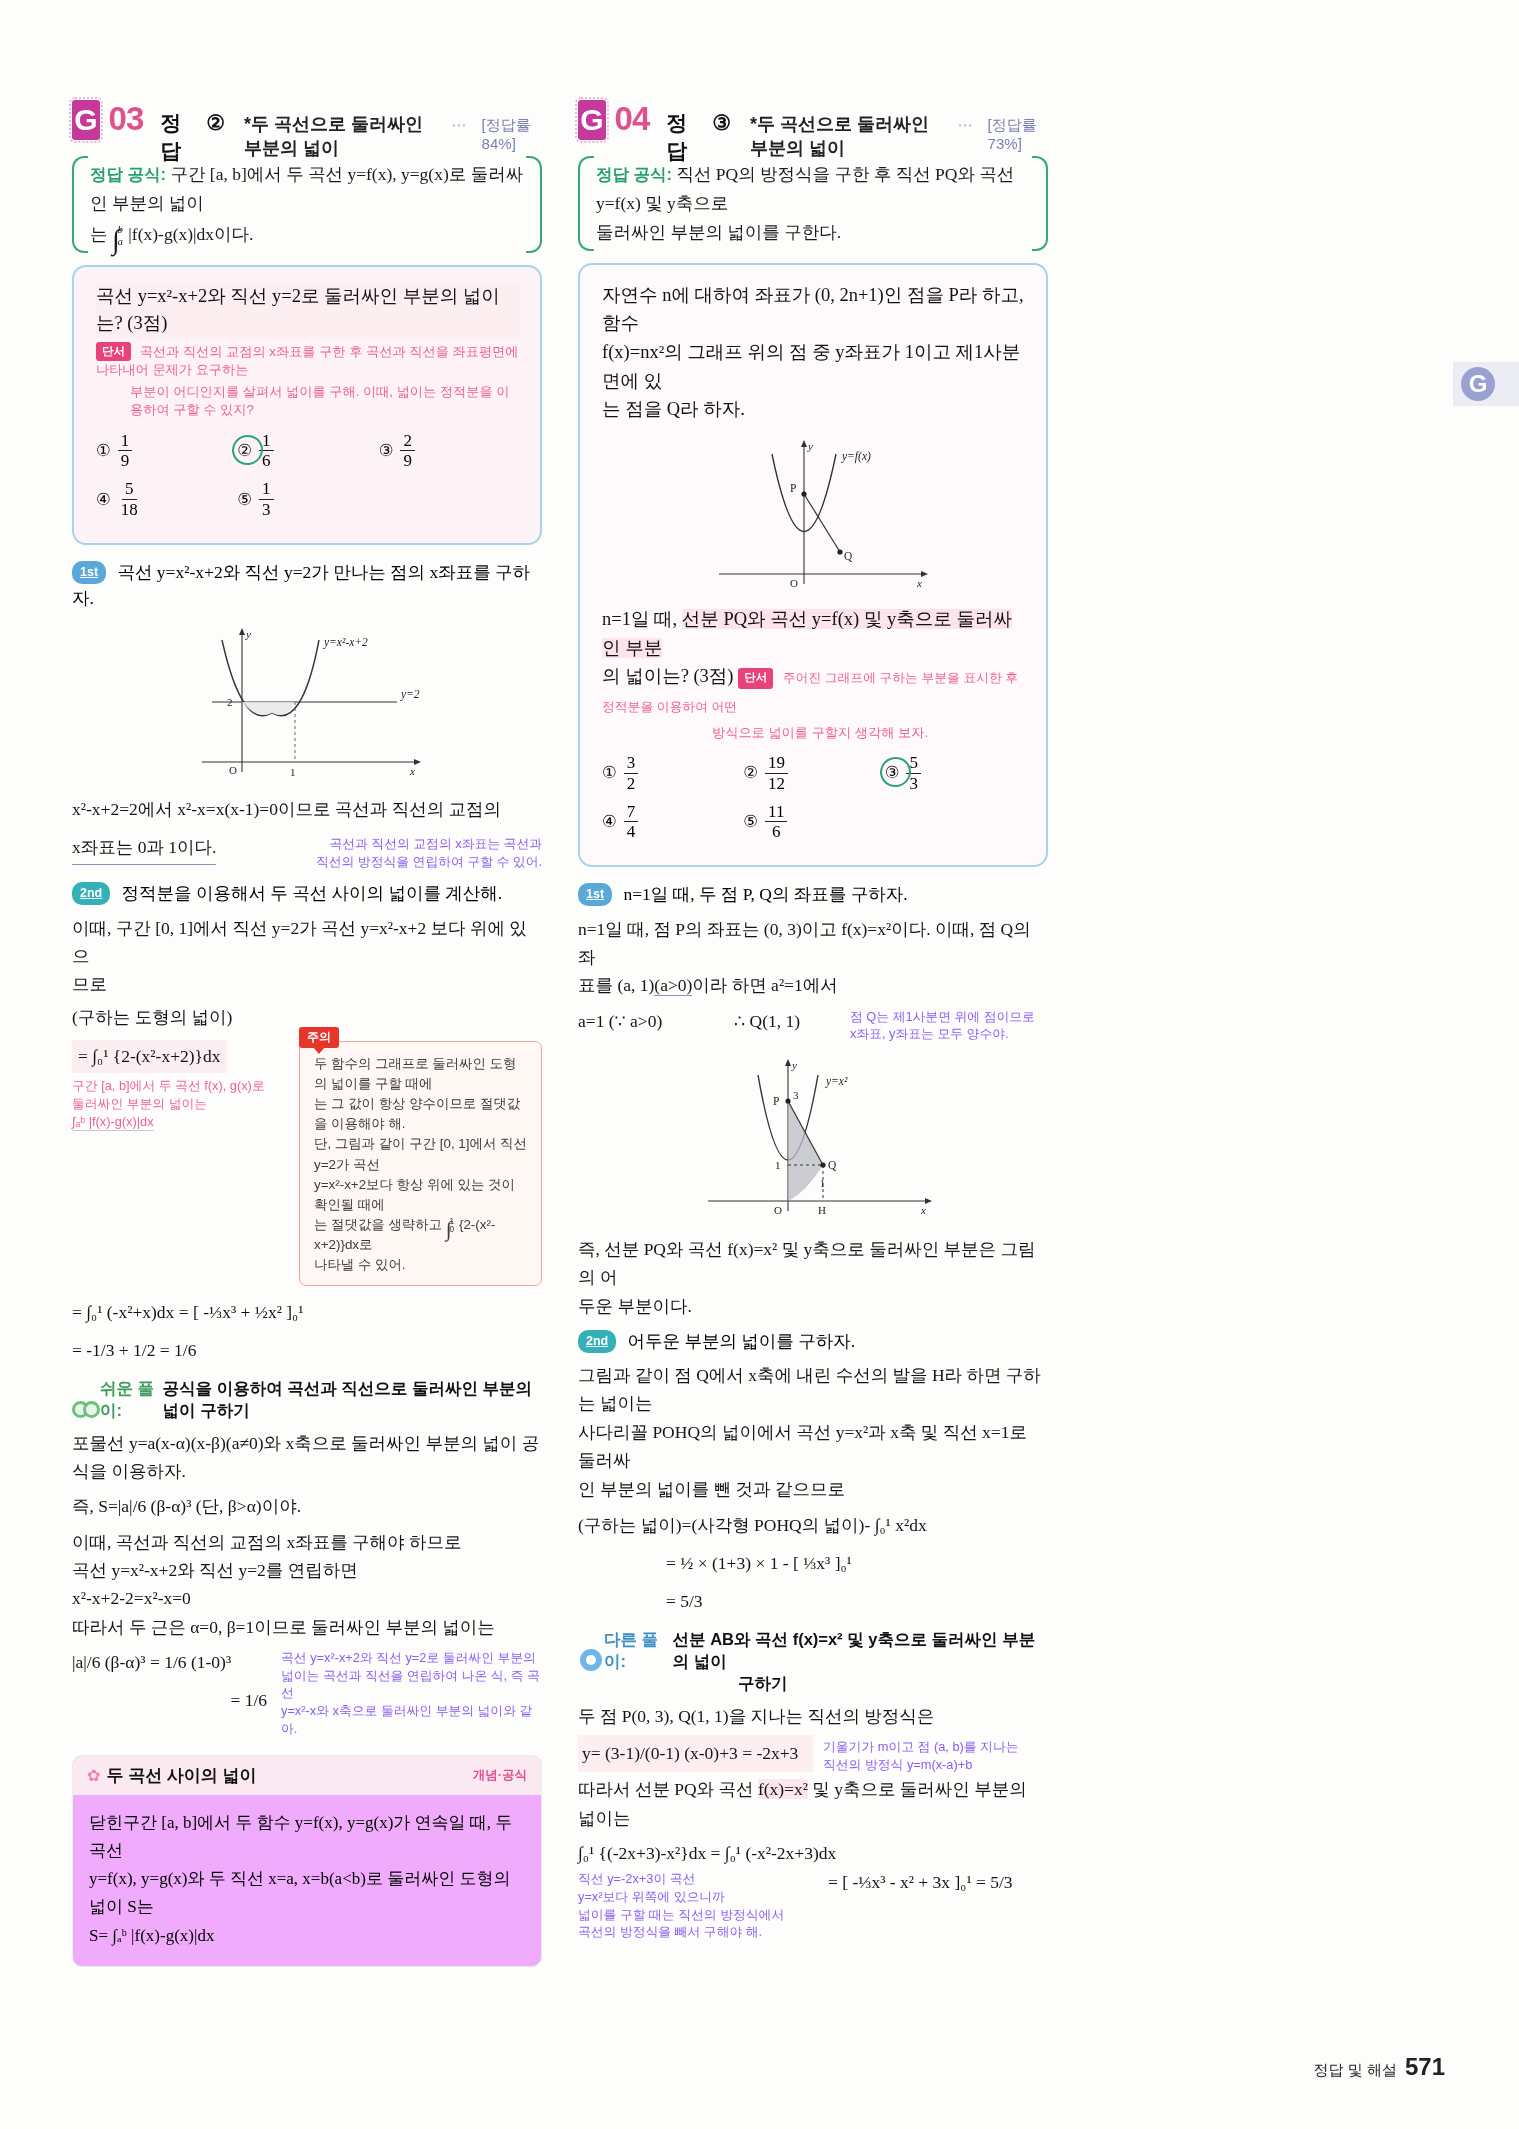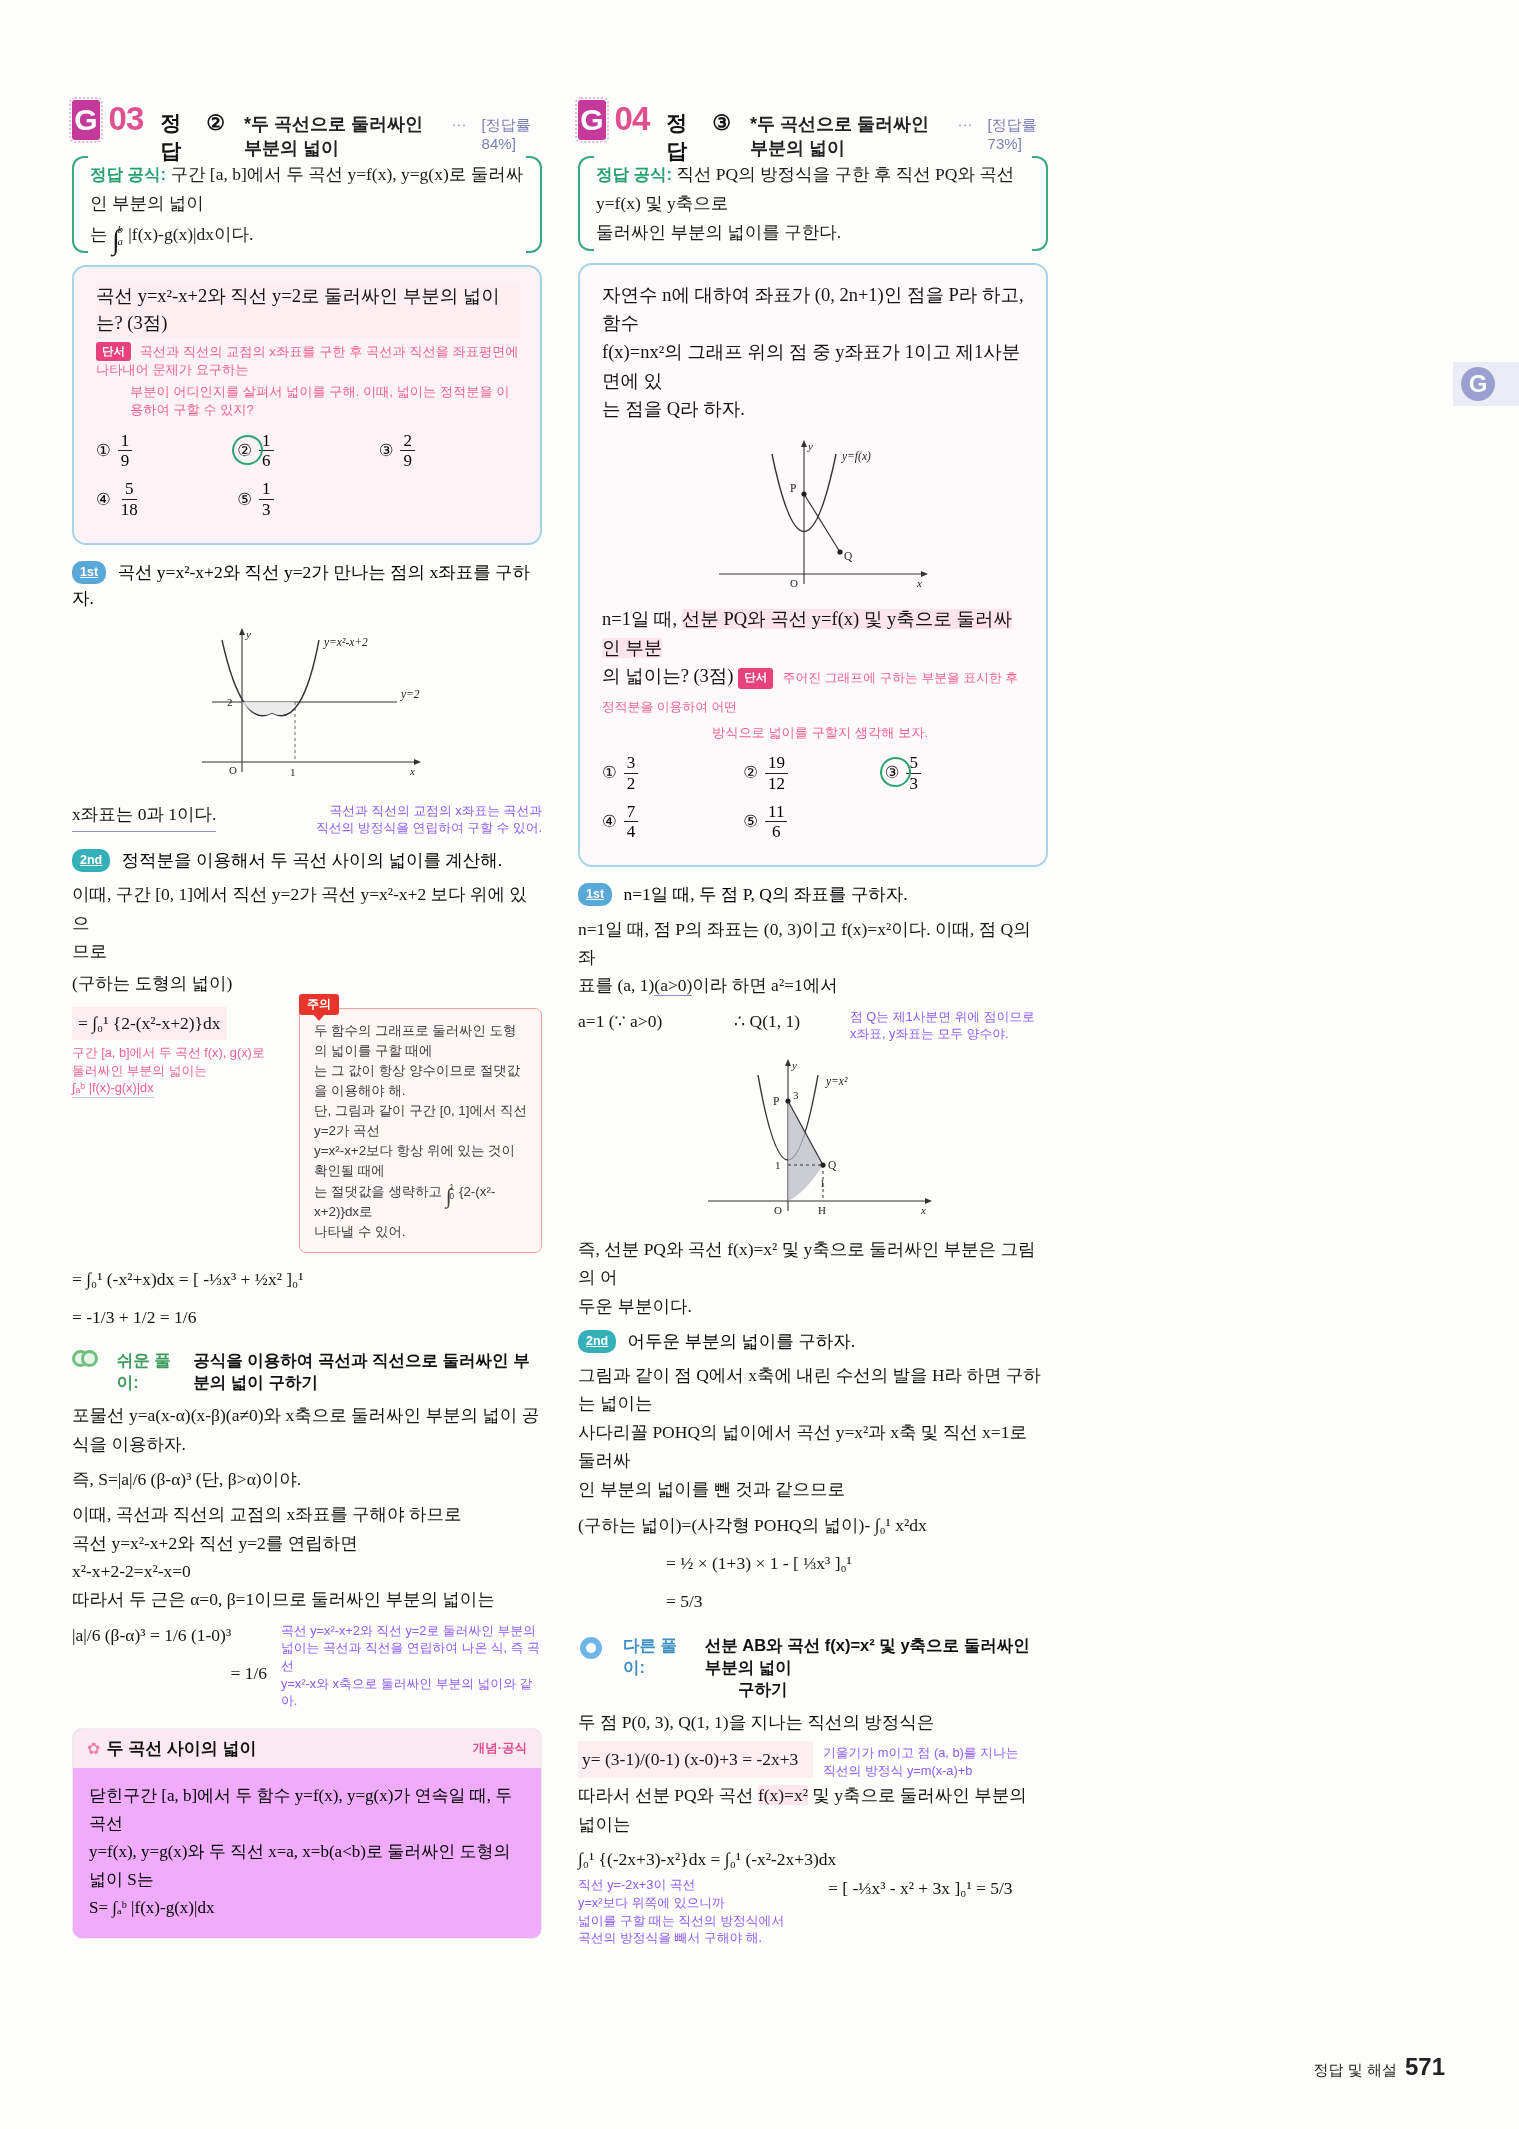--- a/index.html
+++ b/index.html
@@ -99,21 +99,21 @@
                 font-size: 13.4px; line-height: 1.5; color: #3b3b3b;
                 font-family: "Liberation Sans", sans-serif; }
   .caution-flag { position: absolute; left: 0; top: -14px;
       background: #e8352c; color: #fff; font-size: 12px; font-weight: bold;
       padding: 2px 8px; border-radius: 3px; font-family: "Liberation Sans", sans-serif; }
   .caution-flag::after { content:""; position:absolute; left: 14px; bottom: -6px;
       border-left: 6px solid transparent; border-right: 6px solid transparent;
       border-top: 7px solid #e8352c; }
 
   
-  .easyhdr { display: flex; align-items: flex-start; gap: 19px; margin-top: 16px; }
+  .easyhdr { display: flex; align-items: flex-end; gap: 0; margin-top: 10px; }
   .glasses { width: 34px; height: 21px; position: relative; }
   .glasses i { position: absolute; top: 0; width: 17px; height: 17px;
                border: 3px solid #6fbf7f; border-radius: 50%;
                background: #e8f5e9; }
   .glasses i:first-child { left: 0; }
   .glasses i:last-child  { right: 0; }
   .easytitle { color: #3c9a5c; font-family: "Liberation Sans", sans-serif;
                font-weight: bold; font-size: 16.5px; }
 
   
@@ -252,20 +252,21 @@
         <text x="64" y="16" font-family="Liberation Serif, serif" font-size="11" font-style="italic" fill="#222">y</text>
         <text x="228" y="153" font-family="Liberation Serif, serif" font-size="11" font-style="italic" fill="#222">x</text>
         <text x="47" y="152" font-family="Liberation Serif, serif" font-size="11" fill="#222">O</text>
         <text x="45" y="84" font-family="Liberation Serif, serif" font-size="11" fill="#222">2</text>
         <text x="108" y="154" font-family="Liberation Serif, serif" font-size="11" fill="#222">1</text>
         <text x="142" y="24" font-family="Liberation Serif, serif" font-size="11.5" font-style="italic" fill="#222">y=x²-x+2</text>
         <text x="219" y="76" font-family="Liberation Serif, serif" font-size="11.5" font-style="italic" fill="#222">y=2</text>
       </svg>
     </div>
 
+    <div class="eq">x²-x+2=2에서 x²-x=x(x-1)=0이므로 곡선과 직선의 교점의</div>
     <div class="eq uline" style="display:inline-block">x좌표는 0과 1이다.</div>
     <div class="note-blue" style="text-align:right;margin-top:-30px">
       <div>곡선과 직선의 교점의 x좌표는 곡선과</div>
       <div>직선의 방정식을 연립하여 구할 수 있어.</div>
     </div>
 
     <div class="steprow" style="margin-top:10px">
       <span class="steptag teal">2nd</span>
       <span>정적분을 이용해서 두 곡선 사이의 넓이를 계산해.</span>
     </div>

